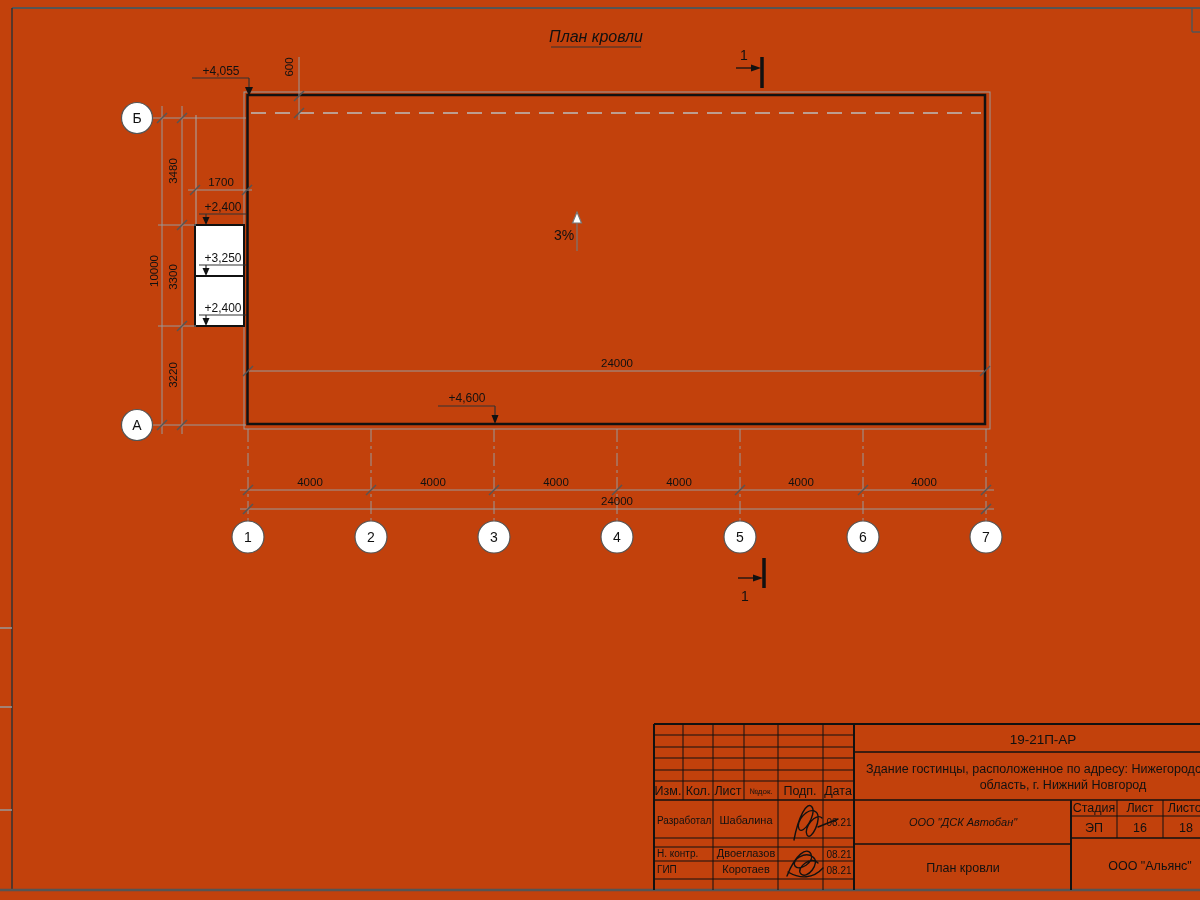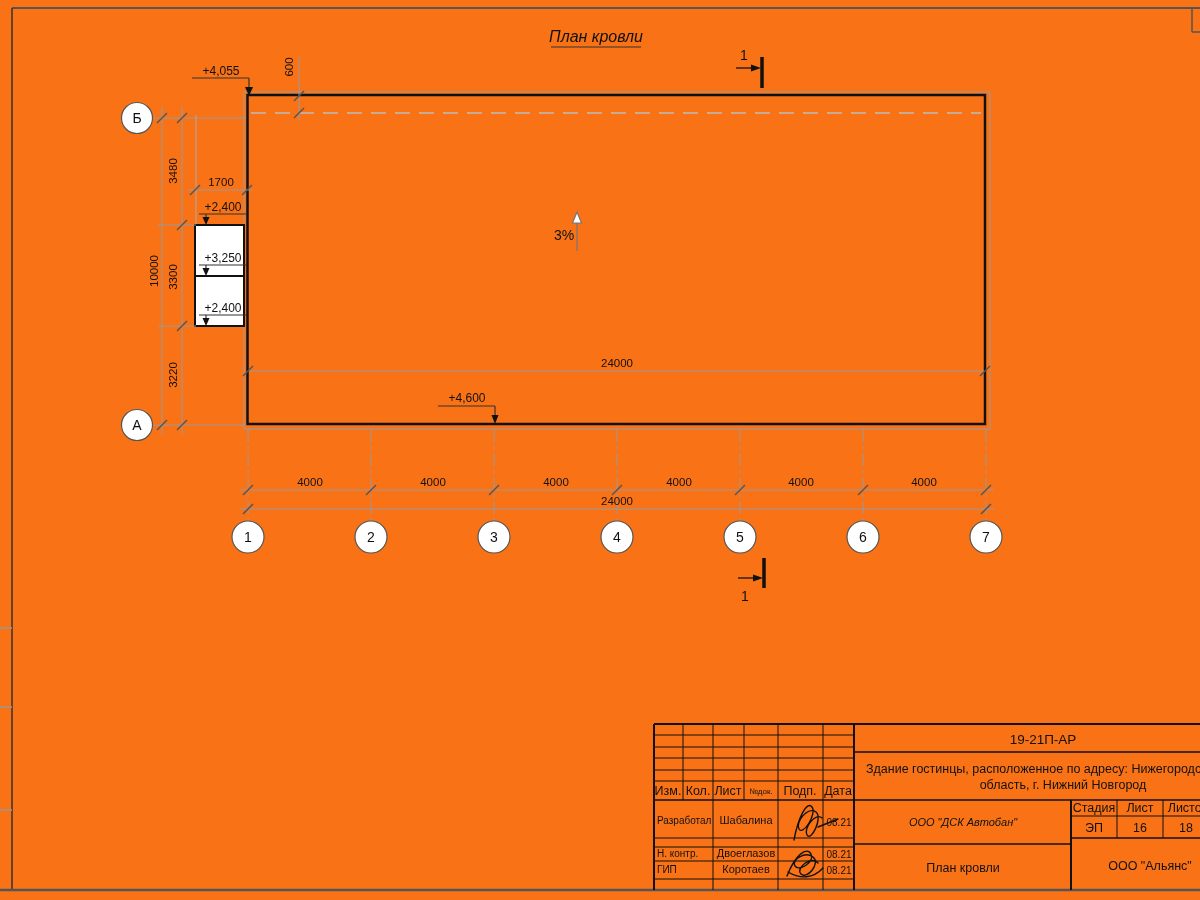--- a/index.html
+++ b/index.html
@@ -1,16 +1,16 @@
 <!DOCTYPE html>
 <html><head>
 <meta charset="utf-8">
 <style>
   html,body{margin:0;padding:0;background:#f2f2f0;}
-  .sheet{position:relative;width:1200px;height:900px;background:#f97316;overflow:hidden;
+  .sheet{position:relative;width:1200px;height:900px;background:#c2410c;overflow:hidden;
          font-family:"Liberation Sans", sans-serif;}
   svg{position:absolute;left:0;top:0;}
   svg text{fill:#111;font-family:"Liberation Sans", sans-serif;}
   .t-dim{font-size:11.5px;}
   .t-elev{font-size:12px;}
   .t-axis{font-size:14px;}
   .t-title{font-size:16px;font-style:italic;}
   .t-tb{font-size:12.5px;}
   .t-tb-small{font-size:8px;}
   .t-tb-role{font-size:10px;}

